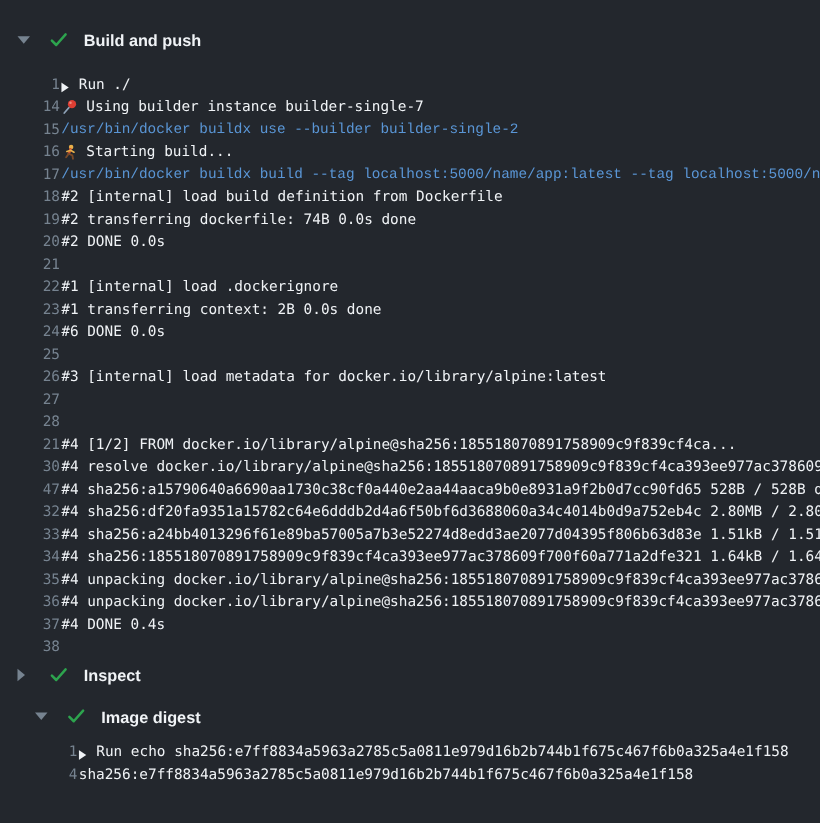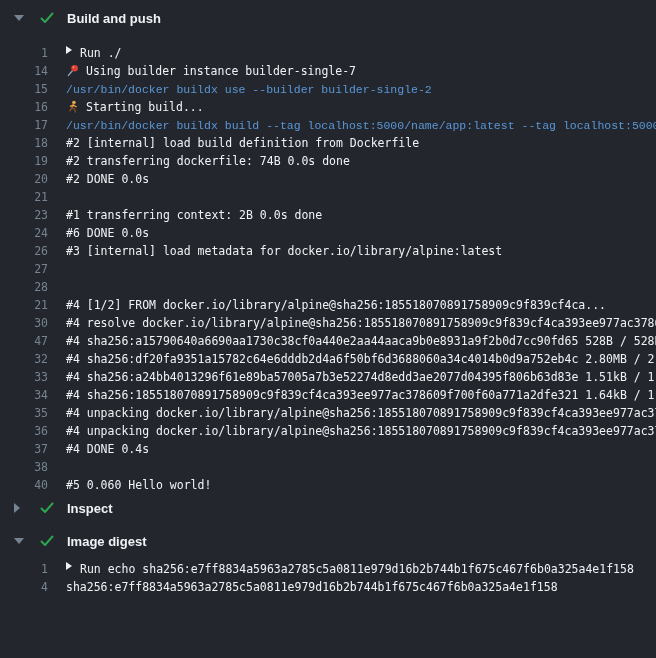--- a/index.html
+++ b/index.html
@@ -30,34 +30,34 @@
   .log-line{
     display:flex;align-items:center;
     height:18px;overflow:hidden;
   }
   .ln{
     flex:none;width:48px;text-align:right;
     font-size:11.5px;color:#768390;
     user-select:none;cursor:pointer;
   }
   .lc{
-    flex:1;display:flex;align-items:flex-start;
-    margin-left:18px;overflow:hidden;
+    flex:1;display:flex;align-items:flex-end;
+    margin-left:1px;overflow:hidden;
   }
   .txt{
     font-size:11.5px;color:#f0f3f6;white-space:pre;
   }
   .txt.cmd{color:#5a96d6;font-family:Liberation Mono, monospace;}
   .icon{flex:none;display:flex;align-items:center;margin-right:7px;}
   .run-chevron{width:0;height:0;border-top:4px solid transparent;border-bottom:4px solid transparent;border-left:6px solid #f0f3f6;margin-right:8px;}
   
-  #sections-root .sec:nth-child(1){padding-top:8px;}
+  #sections-root .sec:nth-child(1){padding-top:22px;}
   #sections-root .sec:nth-child(1) .sec-body{margin-top:16px;}
   #sections-root .sec:nth-child(2){margin-top:4px;}
-  #sections-root .sec:nth-child(3){margin-top:13px;}
+  #sections-root .sec:nth-child(3){margin-top:13px;padding-left:14px;}
   #sections-root .sec:nth-child(3) .sec-body{margin-top:9px;}
 </style>
 </head>
 <body>
 
 <main id="sections-root">
     <section class="sec">
       <div class="sec-header">
         <span class="disc">
           <span class="tri-down"></span>
@@ -134,32 +134,44 @@
             <span class="txt">#2 DONE 0.0s</span>
           </span>
         </div>
         <div class="log-line">
           <span class="ln">21</span>
           <span class="lc">
             <span class="txt"></span>
           </span>
         </div>
         <div class="log-line">
+          <span class="ln">22</span>
+          <span class="lc">
+            <span class="txt">#1 [internal] load .dockerignore</span>
+          </span>
+        </div>
+        <div class="log-line">
           <span class="ln">23</span>
           <span class="lc">
             <span class="txt">#1 transferring context: 2B 0.0s done</span>
           </span>
         </div>
         <div class="log-line">
           <span class="ln">24</span>
           <span class="lc">
             <span class="txt">#6 DONE 0.0s</span>
           </span>
         </div>
         <div class="log-line">
+          <span class="ln">25</span>
+          <span class="lc">
+            <span class="txt"></span>
+          </span>
+        </div>
+        <div class="log-line">
           <span class="ln">26</span>
           <span class="lc">
             <span class="txt">#3 [internal] load metadata for docker.io/library/alpine:latest</span>
           </span>
         </div>
         <div class="log-line">
           <span class="ln">27</span>
         </div>
         <div class="log-line">
           <span class="ln">28</span>
@@ -218,26 +230,20 @@
         <div class="log-line">
           <span class="ln">37</span>
           <span class="lc">
             <span class="txt">#4 DONE 0.4s</span>
           </span>
         </div>
         <div class="log-line">
           <span class="ln">38</span>
           <span class="lc">
             <span class="txt"></span>
-          </span>
-        </div>
-        <div class="log-line">
-          <span class="ln">40</span>
-          <span class="lc">
-            <span class="txt">#5 0.060 Hello world!</span>
           </span>
         </div>
       </div>
     </section>
     <section class="sec">
       <div class="sec-header">
         <span class="disc">
           <span class="tri-right"></span>
         </span>
         <span class="check">

